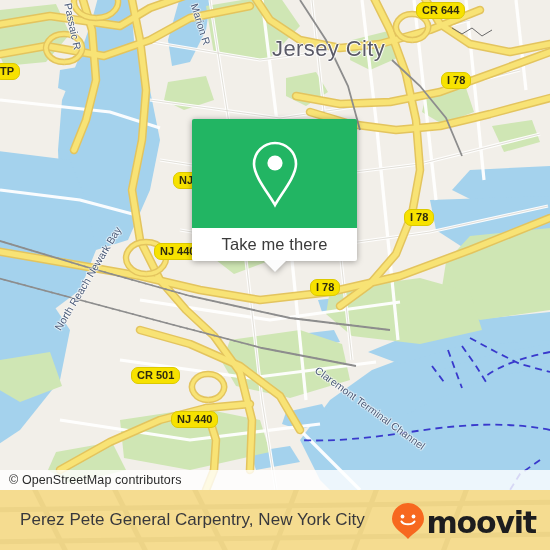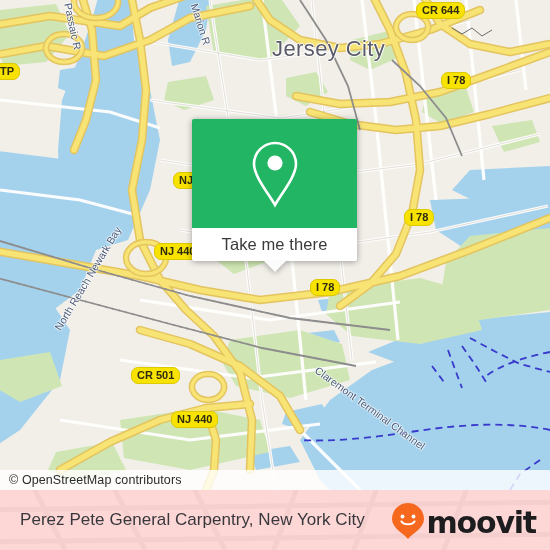--- a/index.html
+++ b/index.html
@@ -89,21 +89,21 @@
   }
   .pin-icon-big { display: block; }
 
   
   #footer {
     position: absolute;
     left: 0;
     top: 490px;
     width: 550px;
     height: 60px;
-    background: #fca5a5;
+    background: #eab308;
     display: flex;
     align-items: center;
     overflow: hidden;
     z-index: 50;
   }
   #footer-watermark {
     position: absolute;
     left: 0; top: 0;
     width: 550px; height: 60px;
     opacity: 0.55;

